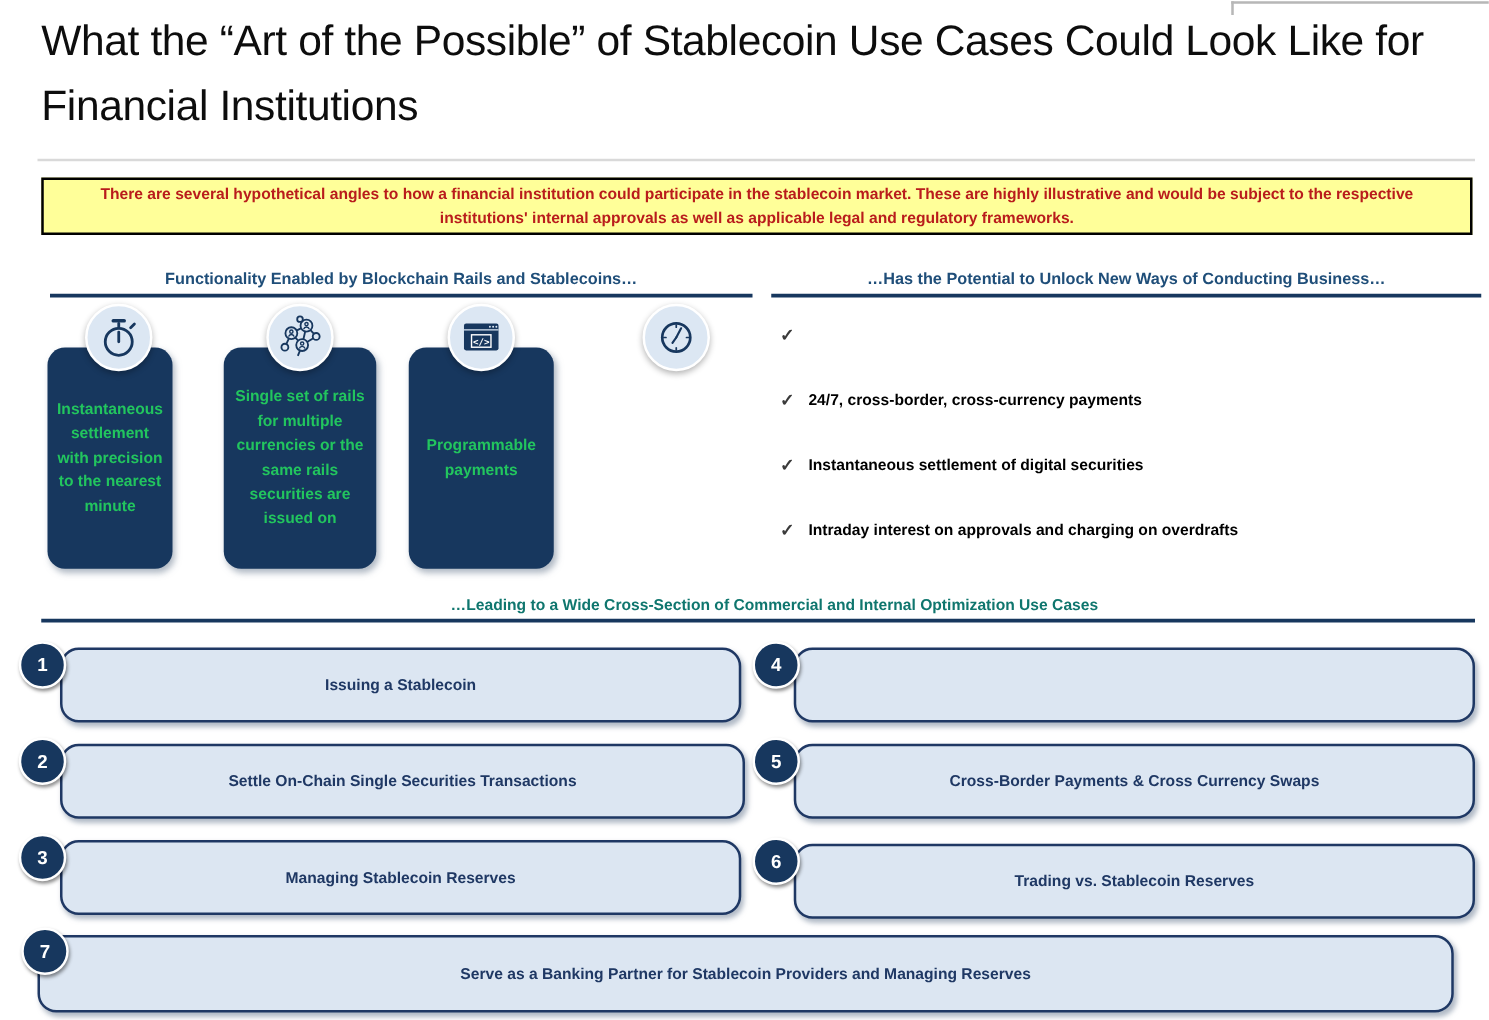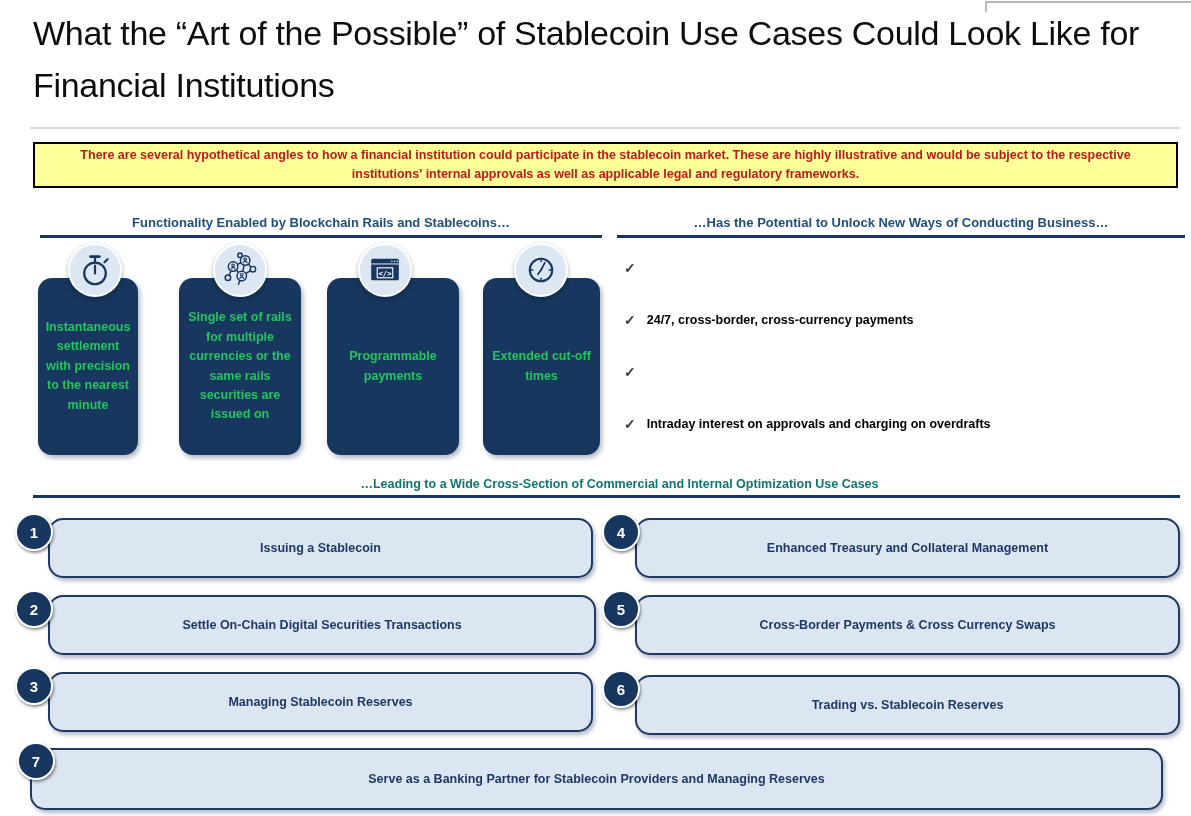--- a/index.html
+++ b/index.html
@@ -37,21 +37,21 @@
   
   .card{
     position:absolute;top:278px;height:177px;box-sizing:border-box;
     background:#17375e;border-radius:14px;
     display:flex;align-items:center;justify-content:center;text-align:center;
     color:#22c55e;font-size:12.5px;font-weight:700;line-height:1.55;padding:10px 5px;
     box-shadow:2px 3px 5px rgba(110,125,145,.55);
   }
   .card.c1{left:38px;width:100px;}
   .card.c2{left:179px;width:122px;}
-  .card.c3{left:327px;width:132px;}
+  .card.c3{left:327px;width:116px;}
   .card.c4{left:483px;width:117px;}
   .icon-circle{
     position:absolute;top:243px;width:54px;height:54px;border-radius:50%;
     background:#dce7f3;border:2px solid #fff;box-sizing:border-box;
     display:flex;align-items:center;justify-content:center;
     box-shadow:0 2px 5px rgba(0,0,0,.3);z-index:2;
   }
   .icon-circle.i1{left:68px;}
   .icon-circle.i2{left:213px;}
   .icon-circle.i3{left:358px;}
@@ -176,59 +176,56 @@
 
   <div class="card c1">
     <span>Instantaneous settlement with precision to the nearest minute</span>
   </div>
   <div class="card c2">
     <span>Single set of rails for multiple currencies or the same rails securities are issued on</span>
   </div>
   <div class="card c3">
     <span>Programmable payments</span>
   </div>
-  <div class="card c4">
-    <span>Extended cut-off times</span>
-  </div>
 
   <div class="benefits">
     <div class="benefit">
       <span class="check">✓</span>
     </div>
     <div class="benefit">
       <span class="check">✓</span>
       <span>24/7, cross-border, cross-currency payments</span>
     </div>
     <div class="benefit">
       <span class="check">✓</span>
+      <span>Instantaneous settlement of digital securities</span>
     </div>
     <div class="benefit">
       <span class="check">✓</span>
       <span>Intraday interest on approvals and charging on overdrafts</span>
     </div>
   </div>
 
   <div class="uc-header">…Leading to a Wide Cross-Section of Commercial and Internal Optimization Use Cases</div>
   <div class="uc-rule"></div>
 
   <div class="uc-box b1">
     <div class="badge">1</div>
     <span>Issuing a Stablecoin</span>
   </div>
   <div class="uc-box b2">
     <div class="badge">2</div>
-    <span>Settle On-Chain Digital Securities Transactions</span>
+    <span>Settle On-Chain Single Securities Transactions</span>
   </div>
   <div class="uc-box b3">
     <div class="badge">3</div>
     <span>Managing Stablecoin Reserves</span>
   </div>
   <div class="uc-box b4">
     <div class="badge">4</div>
-    <span>Enhanced Treasury and Collateral Management</span>
   </div>
   <div class="uc-box b5">
     <div class="badge">5</div>
     <span>Cross-Border Payments &amp; Cross Currency Swaps</span>
   </div>
   <div class="uc-box b6">
     <div class="badge">6</div>
     <span>Trading vs. Stablecoin Reserves</span>
   </div>
   <div class="uc-box b7">

